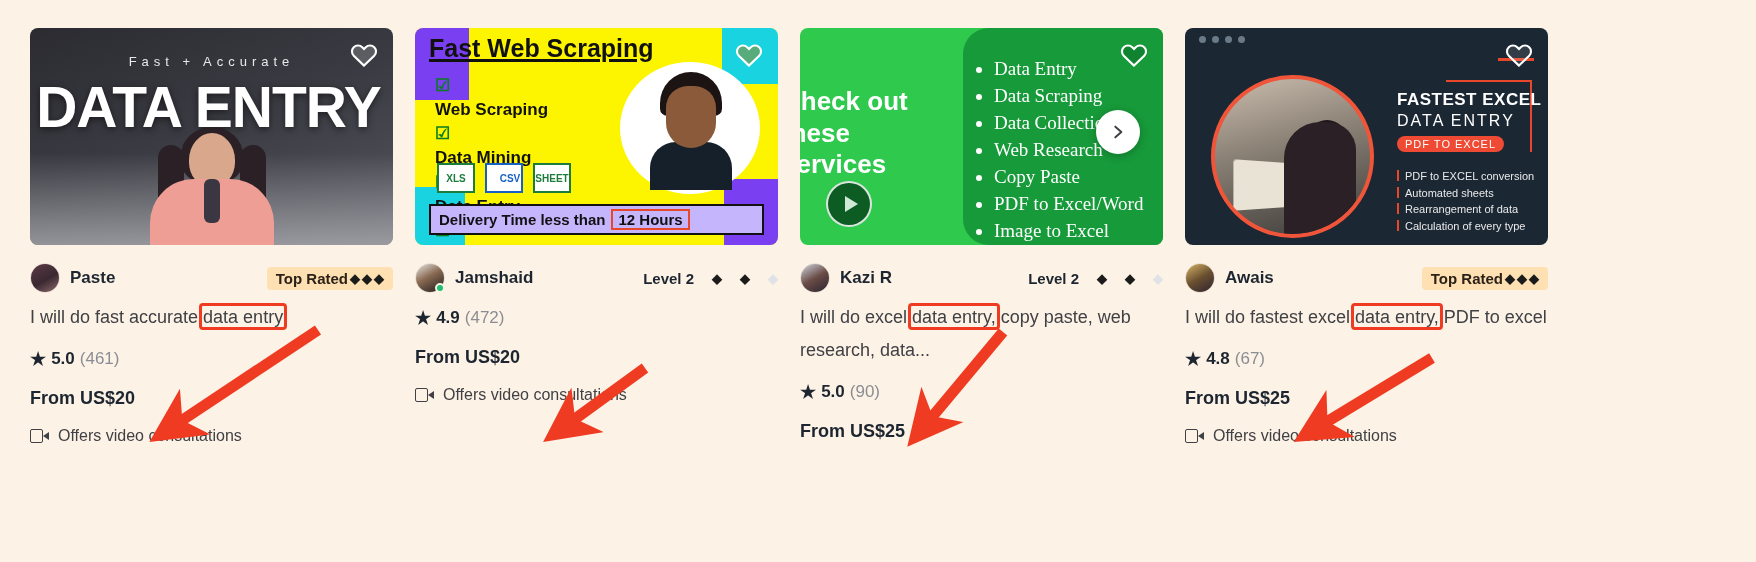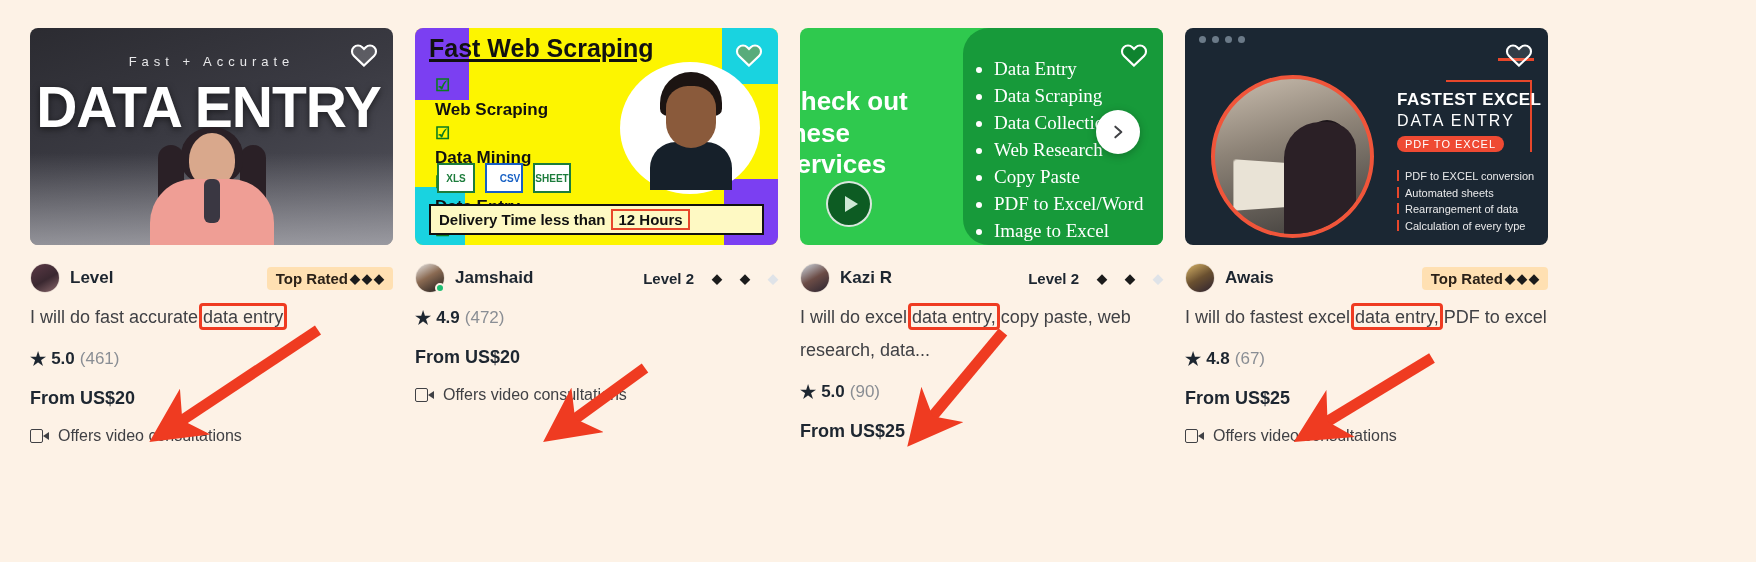--- a/index.html
+++ b/index.html
@@ -116,21 +116,21 @@
   }
   .t2 .f-hair { position:absolute; top:0; left:12px; width:62px; height:44px; border-radius:34px 34px 8px 8px; background:#1c1412; }
   .t2 .f-skin { position:absolute; top:14px; left:18px; width:50px; height:62px; border-radius:26px 26px 30px 30px; background:#8a5a3b; }
   .t2 .f-shirt { position:absolute; bottom:0; left:2px; width:82px; height:48px; border-radius:26px 26px 0 0; background:#16202a; }
   .t2 .icons-row { position:absolute; bottom:52px; left:22px; display:flex; gap:10px; }
   .t2 .mini { width:38px; height:30px; border-radius:0; background:#fff; border:2px solid #1c7c3c;
               display:flex; align-items:center; justify-content:center; font-size:10px; font-weight:800; color:#1c7c3c; }
   .t2 .mini.csv { border-color:#1760c4; color:#1760c4;padding-left:12px; }
   .t2 .delivery {
     position:absolute; bottom:10px; left:14px; right:14px;
-    border:2px solid #111; background:#fef9c3;
+    border:2px solid #111; background:#c4b5fd;
     padding: 3px 8px; font-size: 15px; font-weight: 700; color:#111;
     display:flex; align-items:center; gap:6px; white-space: nowrap;
   }
   .t2 .hours { border:2px solid #e8472b; padding: 0 5px; }
 
   
   .t3 { background: #2fc94e; }
   .t3 .right-panel { position:absolute; top:0; right:0; width:200px; height:100%; background:#179a3a;
                      border-radius: 26px 0 0 26px; }
   .t3 .lead {
@@ -300,21 +300,21 @@
         <svg viewBox="0 0 24 24" fill="rgba(255,255,255,0.18)" stroke="#ffffff" stroke-width="1.7">
           <path d="M12 20.5 3.8 12.6a4.8 4.8 0 0 1 6.8-6.8l1.4 1.4 1.4-1.4a4.8 4.8 0 0 1 6.8 6.8z"></path>
         </svg>
       </div>
     </div>
 
     <div class="seller-row">
       <div class="avatar a1">
           <div class="ph"></div>
         </div>
-      <div class="seller-name">Level</div>
+      <div class="seller-name">Paste</div>
       <div class="badge-wrap">
         <div class="badge-top">
           <span>Top Rated</span>
           <span class="dia on">◆</span>
           <span class="dia on">◆</span>
           <span class="dia on">◆</span>
         </div>
       </div>
     </div>
 

